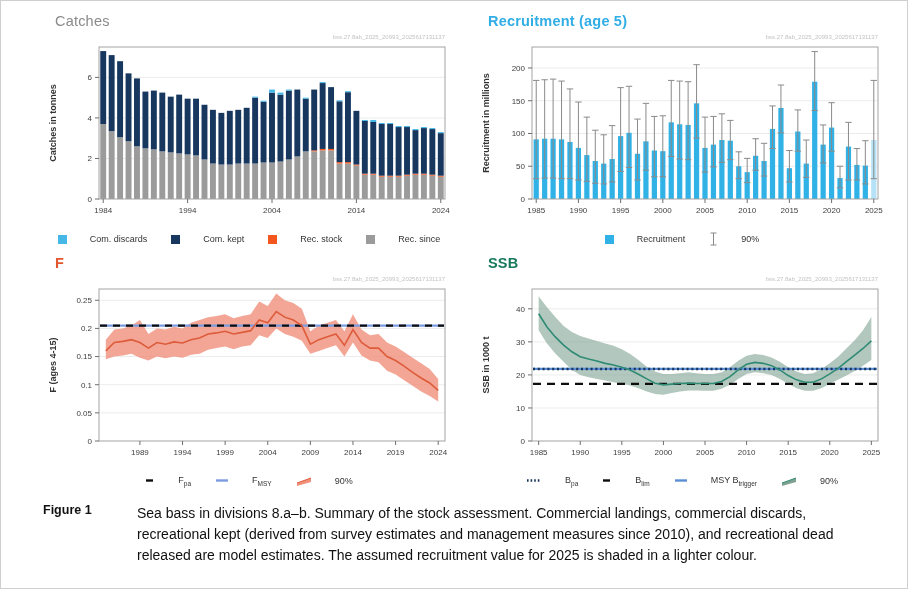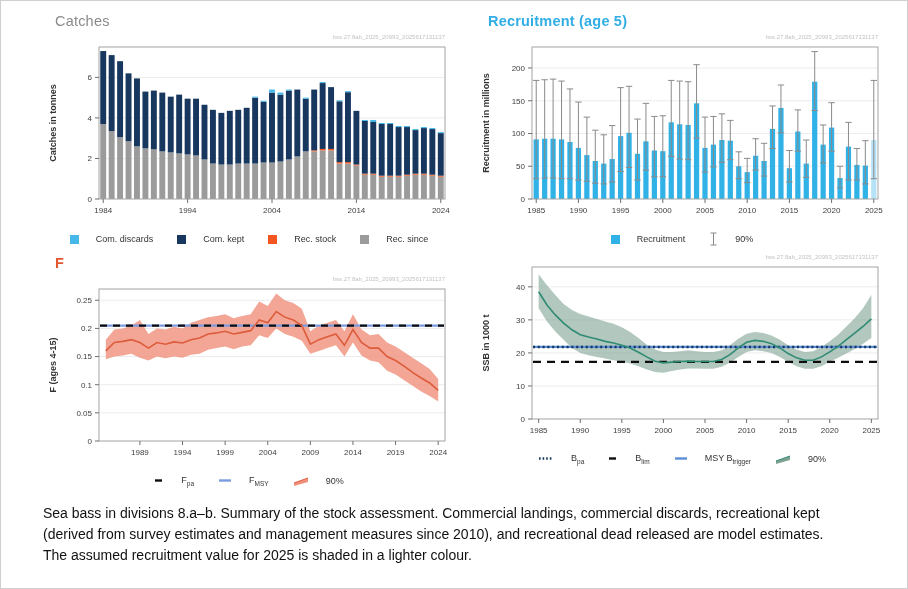--- a/index.html
+++ b/index.html
@@ -9,21 +9,21 @@
   .panel{width:420px;position:relative;}
   .ptitle{margin:0 0 2px 16px;font-size:14.5px;line-height:20px;letter-spacing:.2px;}
   .t-catches{color:#8a8a8a;font-weight:normal;}
   .t-recr{color:#31aee5;font-weight:bold;}
   .t-f{color:#e2572e;font-weight:bold;}
   .t-ssb{color:#16795b;font-weight:bold;}
   .watermark{font-size:6px;color:#c3c3c3;text-align:right;padding-right:14px;height:8px;line-height:8px;}
   svg.chart{display:block;}
   svg text{font-family:"Liberation Sans",sans-serif;}
   .legend{display:flex;justify-content:center;align-items:center;gap:24px;font-size:9px;color:#333;height:16px;}
-  .legend .item{display:flex;align-items:center;gap:17px;text-align:right;}
+  .legend .item{display:flex;align-items:center;gap:23px;text-align:right;}
   .sq{width:9px;height:9px;display:inline-block;}
   .sq.c-disc{background:#45b8e8;}
   .sq.c-land{background:#17375e;}
   .sq.c-dead{background:#f3571f;}
   .sq.c-kept{background:#9b9b9b;}
   .sq.c-recr{background:#31b2e7;}
   sub{font-size:6.5px;}
   .caption{display:flex;margin-top:14px;padding:0 38px 0 42px;}
   .cap-label{width:94px;flex:0 0 94px;font-weight:bold;font-size:12.5px;color:#111;}
   .cap-text{flex:1;font-size:14px;color:#111;line-height:1.5;padding-right:22px;}
@@ -481,20 +481,21 @@
           <svg width="16" height="10">
               <polygon points="1,7 15,2 15,6 1,10" fill="#f0907a"></polygon>
               <line x1="1" y1="7" x2="15" y2="2" stroke="#dd5c3c" stroke-width="1"></line>
             </svg>
           <span>90%</span>
         </span>
       </div>
     </section>
 
     <section class="panel">
+      <h2 class="ptitle t-ssb">SSB</h2>
       <div class="watermark">bss.27.8ab_2025_20993_2025617131137</div>
       <svg class="chart" width="420" height="190" viewBox="0 0 420 190">
           <line x1="60" x2="406" y1="124.95652173913044" y2="124.95652173913044" stroke="#ececec" stroke-width="1"></line>
           <line x1="60" x2="406" y1="91.91304347826087" y2="91.91304347826087" stroke="#ececec" stroke-width="1"></line>
           <line x1="60" x2="406" y1="58.8695652173913" y2="58.8695652173913" stroke="#ececec" stroke-width="1"></line>
           <line x1="60" x2="406" y1="25.82608695652175" y2="25.82608695652175" stroke="#ececec" stroke-width="1"></line>
           <polygon points="66.65384615384579,13.269565217391317 74.9711538461535,24.17391304347825 83.2884615384612,34.08695652173914 91.60576923076891,43.00869565217391 99.92307692307664,48.95652173913044 108.24038461538433,52.92173913043479 116.55769230769205,55.565217391304344 124.87499999999976,57.878260869565224 133.19230769230745,60.52173913043478 141.5096153846152,62.83478260869565 149.8269230769229,66.1391304347826 158.1442307692306,71.09565217391304 166.4615384615383,77.04347826086956 174.77884615384602,83.65217391304348 183.09615384615375,88.60869565217392 191.41346153846146,90.92173913043479 199.73076923076917,90.92173913043479 208.04807692307688,90.26086956521739 216.36538461538458,89.2695652173913 224.6826923076923,90.26086956521739 233,90.92173913043479 241.3173076923077,90.92173913043479 249.63461538461542,89.2695652173913 257.95192307692315,84.31304347826087 266.26923076923083,77.70434782608694 274.58653846153857,72.74782608695652 282.90384615384625,71.09565217391304 291.221153846154,72.08695652173914 299.53846153846166,74.39999999999999 307.8557692307694,78.69565217391305 316.1730769230771,84.31304347826087 324.4903846153848,88.60869565217392 332.80769230769255,90.92173913043479 341.1250000000002,90.26086956521739 349.4423076923079,85.96521739130434 357.7596153846157,80.34782608695652 366.0769230769234,73.73913043478261 374.39423076923106,65.47826086956522 382.7115384615388,57.21739130434783 391.02884615384653,47.30434782608695 399.3461538461542,34.08695652173914 399.3461538461542,77.04347826086956 391.02884615384653,82.66086956521738 382.7115384615388,87.94782608695652 374.39423076923106,92.57391304347826 366.0769230769234,96.86956521739131 357.7596153846157,100.83478260869566 349.4423076923079,105.13043478260869 341.1250000000002,107.77391304347827 332.80769230769255,107.77391304347827 324.4903846153848,105.13043478260869 316.1730769230771,100.83478260869566 307.8557692307694,95.87826086956521 299.53846153846166,91.91304347826087 291.221153846154,90.26086956521739 282.90384615384625,89.2695652173913 274.58653846153857,90.92173913043479 266.26923076923083,95.87826086956521 257.95192307692315,101.82608695652175 249.63461538461542,105.79130434782608 241.3173076923077,107.77391304347827 233,107.77391304347827 224.6826923076923,107.44347826086957 216.36538461538458,107.44347826086957 208.04807692307688,108.43478260869566 199.73076923076917,110.08695652173913 191.41346153846146,111.73913043478261 183.09615384615375,111.07826086956521 174.77884615384602,108.43478260869566 166.4615384615383,105.13043478260869 158.1442307692306,102.48695652173913 149.8269230769229,100.83478260869566 141.5096153846152,99.18260869565216 133.19230769230745,97.5304347826087 124.87499999999976,95.87826086956521 116.55769230769205,94.22608695652173 108.24038461538433,91.91304347826087 99.92307692307664,86.95652173913044 91.60576923076891,78.69565217391305 83.2884615384612,70.43478260869566 74.9711538461535,60.52173913043478 66.65384615384579,47.30434782608695" fill="#7fa191" fill-opacity="0.6"></polygon>
           <line x1="61" x2="405" y1="85.96521739130434" y2="85.96521739130434" stroke="#5b8ed6" stroke-width="2.2"></line>
           <line x1="61" x2="405" y1="85.96521739130434" y2="85.96521739130434" stroke="#17365c" stroke-width="2.4" stroke-dasharray="2 2.8"></line>
           <line x1="61" x2="405" y1="100.83478260869566" y2="100.83478260869566" stroke="#0d0d0d" stroke-width="2.2" stroke-dasharray="8 6"></line>
@@ -554,15 +555,16 @@
               <polygon points="1,7 15,2 15,6 1,10" fill="#7fa191"></polygon>
               <line x1="1" y1="7" x2="15" y2="2" stroke="#2f8b74" stroke-width="1"></line>
             </svg>
           <span>90%</span>
         </span>
       </div>
     </section>
   </div>
 
   <div class="caption">
+    <div class="cap-label">Figure 1</div>
     <div class="cap-text">Sea bass in divisions 8.a–b. Summary of the stock assessment. Commercial landings, commercial discards, recreational kept (derived from survey estimates and management measures since 2010), and recreational dead released are model estimates. The assumed recruitment value for 2025 is shaded in a lighter colour.</div>
   </div>
 </div>
 
 </body></html>

